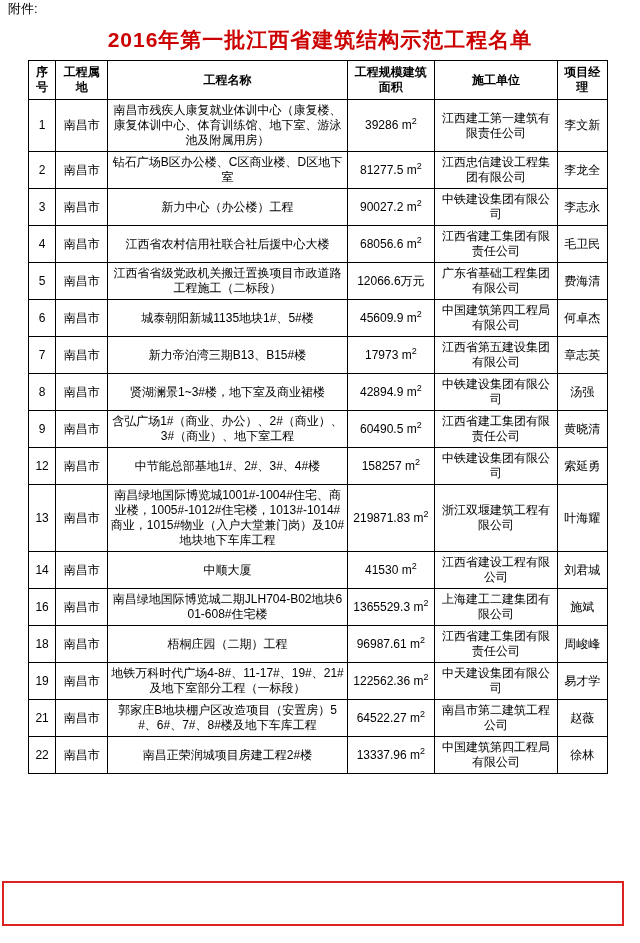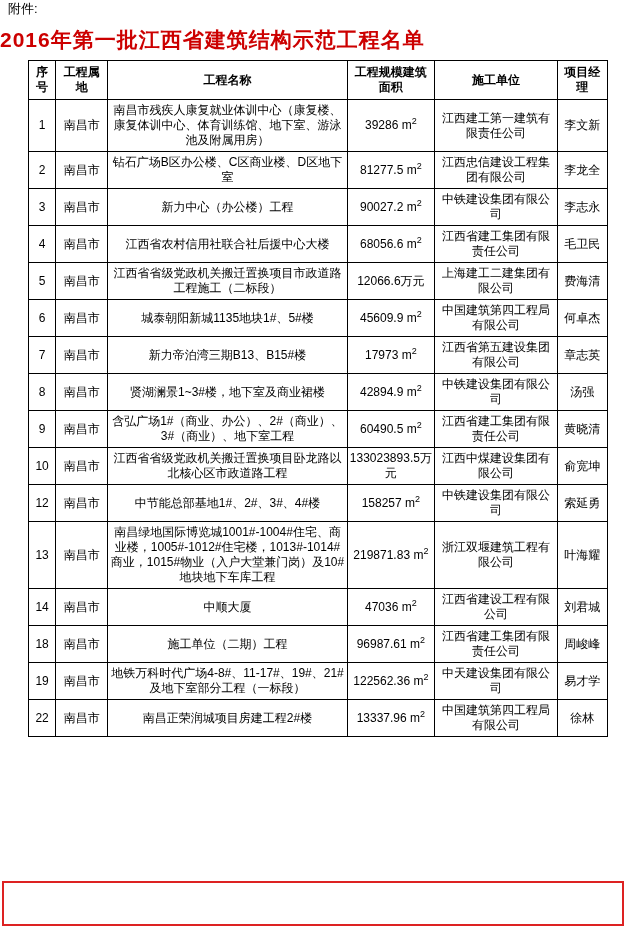--- a/index.html
+++ b/index.html
@@ -17,21 +17,21 @@
   }
   .attachment-note {
     position: absolute;
     top: 0;
     left: 8px;
     font-size: 13px;
     color: #000000;
   }
   .doc-title {
     margin-top: 26px;
-    text-align: left;
+    text-align: center;
     font-size: 21px;
     font-weight: bold;
     letter-spacing: 1px;
     color: #cc0000;
   }
   table.project-table {
     border-collapse: collapse;
     table-layout: fixed;
     width: 580px;
     margin: 6px 0 0 28px;
@@ -120,21 +120,21 @@
         <td>江西省农村信用社联合社后援中心大楼</td>
         <td><span>68056.6 m</span><sup>2</sup></td>
         <td>江西省建工集团有限责任公司</td>
         <td>毛卫民</td>
       </tr>
       <tr>
         <td>5</td>
         <td>南昌市</td>
         <td>江西省省级党政机关搬迁置换项目市政道路工程施工（二标段）</td>
         <td><span>12066.6万元</span></td>
-        <td>上海建工二建集团有限公司</td>
+        <td>广东省基础工程集团有限公司</td>
         <td>费海清</td>
       </tr>
       <tr>
         <td>6</td>
         <td>南昌市</td>
         <td>城泰朝阳新城1135地块1#、5#楼</td>
         <td><span>45609.9 m</span><sup>2</sup></td>
         <td>中国建筑第四工程局有限公司</td>
         <td>何卓杰</td>
       </tr>
@@ -156,67 +156,75 @@
       </tr>
       <tr>
         <td>9</td>
         <td>南昌市</td>
         <td>含弘广场1#（商业、办公）、2#（商业）、3#（商业）、地下室工程</td>
         <td><span>60490.5 m</span><sup>2</sup></td>
         <td>江西省建工集团有限责任公司</td>
         <td>黄晓清</td>
       </tr>
       <tr>
-        <td>10</td>
-        <td>南昌市</td>
-        <td>江西省省级党政机关搬迁置换项目卧龙路以北核心区市政道路工程</td>
-        <td><span>133023893.5万元</span></td>
-        <td>江西中煤建设集团有限公司</td>
-        <td>俞宽坤</td>
-      </tr>
-      <tr>
         <td>12</td>
         <td>南昌市</td>
         <td>中节能总部基地1#、2#、3#、4#楼</td>
         <td><span>158257 m</span><sup>2</sup></td>
         <td>中铁建设集团有限公司</td>
         <td>索延勇</td>
       </tr>
       <tr>
         <td>13</td>
         <td>南昌市</td>
         <td>南昌绿地国际博览城1001#-1004#住宅、商业楼，1005#-1012#住宅楼，1013#-1014#商业，1015#物业（入户大堂兼门岗）及10#地块地下车库工程</td>
         <td><span>219871.83 m</span><sup>2</sup></td>
         <td>浙江双堰建筑工程有限公司</td>
         <td>叶海耀</td>
       </tr>
       <tr>
         <td>14</td>
         <td>南昌市</td>
         <td>中顺大厦</td>
-        <td><span>47036 m</span><sup>2</sup></td>
+        <td><span>41530 m</span><sup>2</sup></td>
         <td>江西省建设工程有限公司</td>
         <td>刘君城</td>
       </tr>
       <tr>
+        <td>16</td>
+        <td>南昌市</td>
+        <td>南昌绿地国际博览城二期JLH704-B02地块601-608#住宅楼</td>
+        <td><span>1365529.3 m</span><sup>2</sup></td>
+        <td>上海建工二建集团有限公司</td>
+        <td>施斌</td>
+      </tr>
+      <tr>
         <td>18</td>
         <td>南昌市</td>
-        <td>施工单位（二期）工程</td>
+        <td>梧桐庄园（二期）工程</td>
         <td><span>96987.61 m</span><sup>2</sup></td>
         <td>江西省建工集团有限责任公司</td>
         <td>周峻峰</td>
       </tr>
       <tr>
         <td>19</td>
         <td>南昌市</td>
         <td>地铁万科时代广场4-8#、11-17#、19#、21#及地下室部分工程（一标段）</td>
         <td><span>122562.36 m</span><sup>2</sup></td>
         <td>中天建设集团有限公司</td>
         <td>易才学</td>
       </tr>
+      <tr id="highlighted-row">
+        <td>21</td>
+        <td>南昌市</td>
+        <td>郭家庄B地块棚户区改造项目（安置房）5#、6#、7#、8#楼及地下车库工程</td>
+        <td><span>64522.27 m</span><sup>2</sup></td>
+        <td>南昌市第二建筑工程公司</td>
+        <td>赵薇</td>
+      </tr>
       <tr>
         <td>22</td>
         <td>南昌市</td>
         <td>南昌正荣润城项目房建工程2#楼</td>
         <td><span>13337.96 m</span><sup>2</sup></td>
         <td>中国建筑第四工程局有限公司</td>
         <td>徐林</td>
       </tr>
     </tbody>
 </table>

